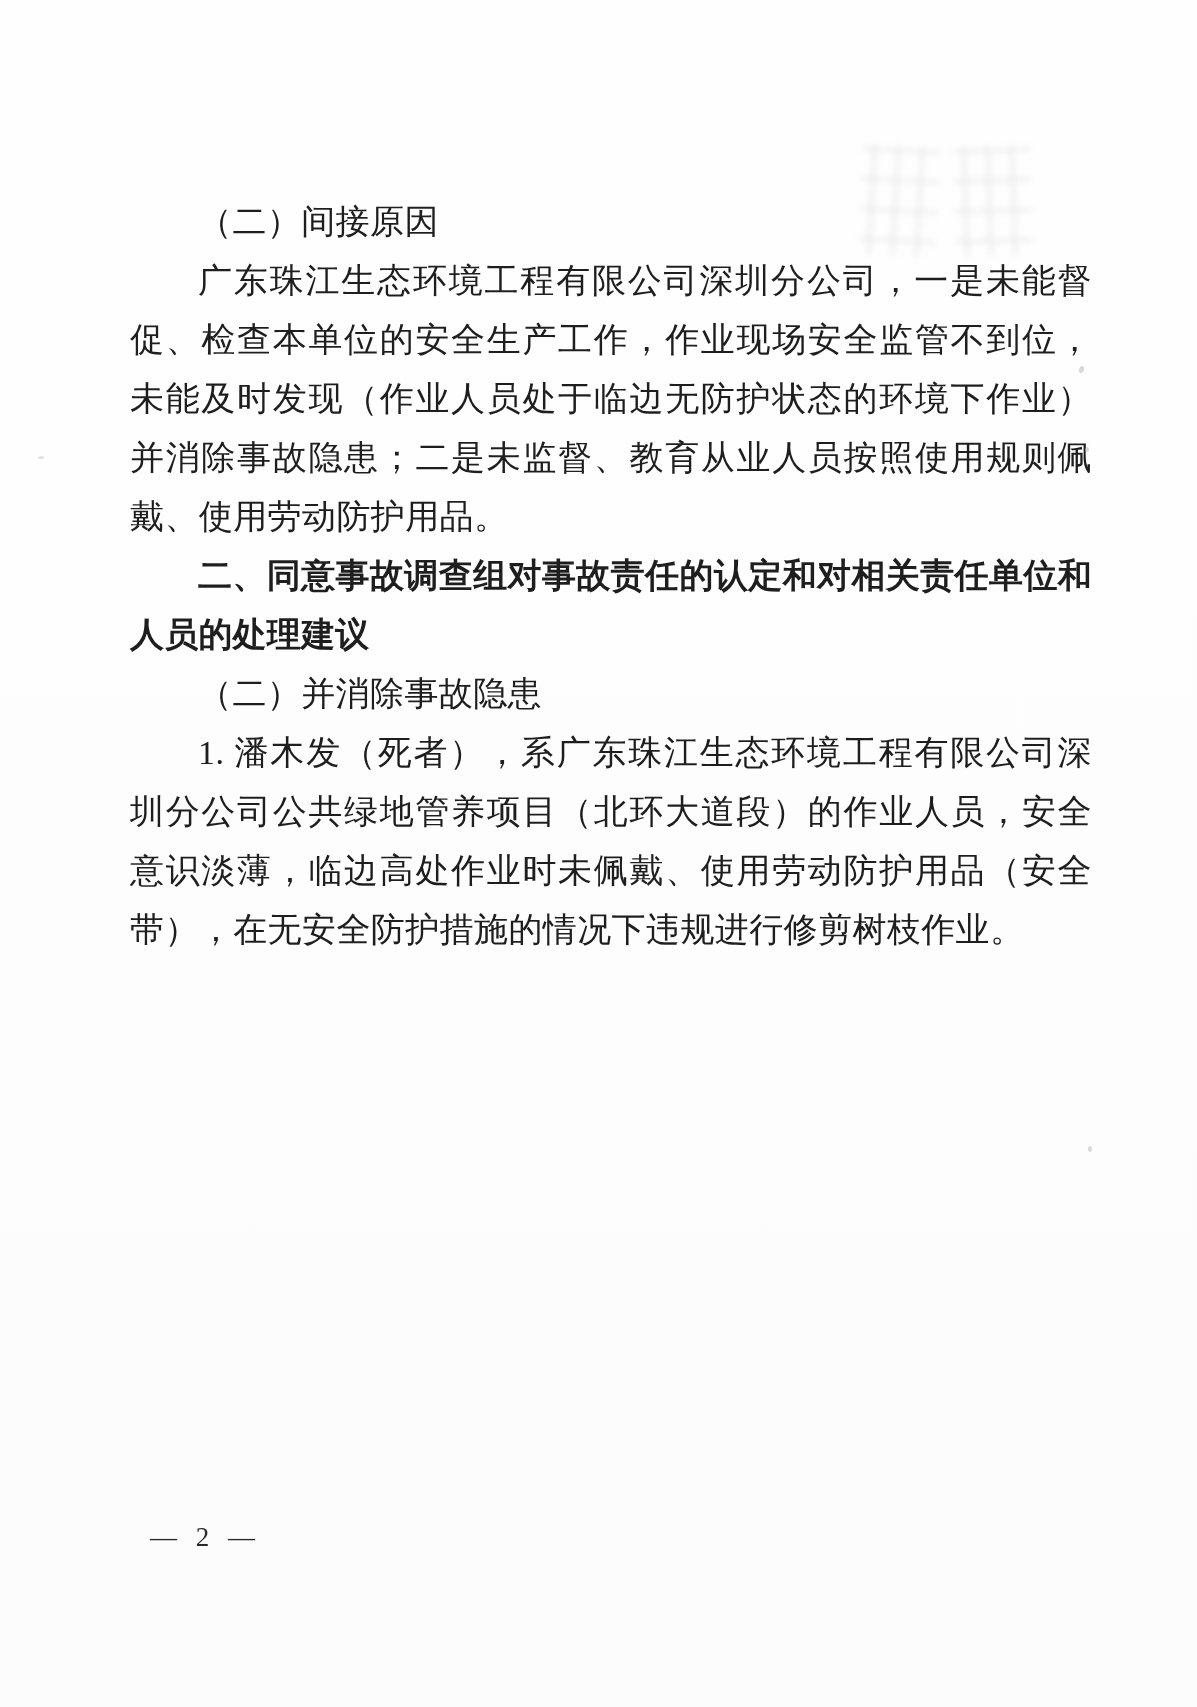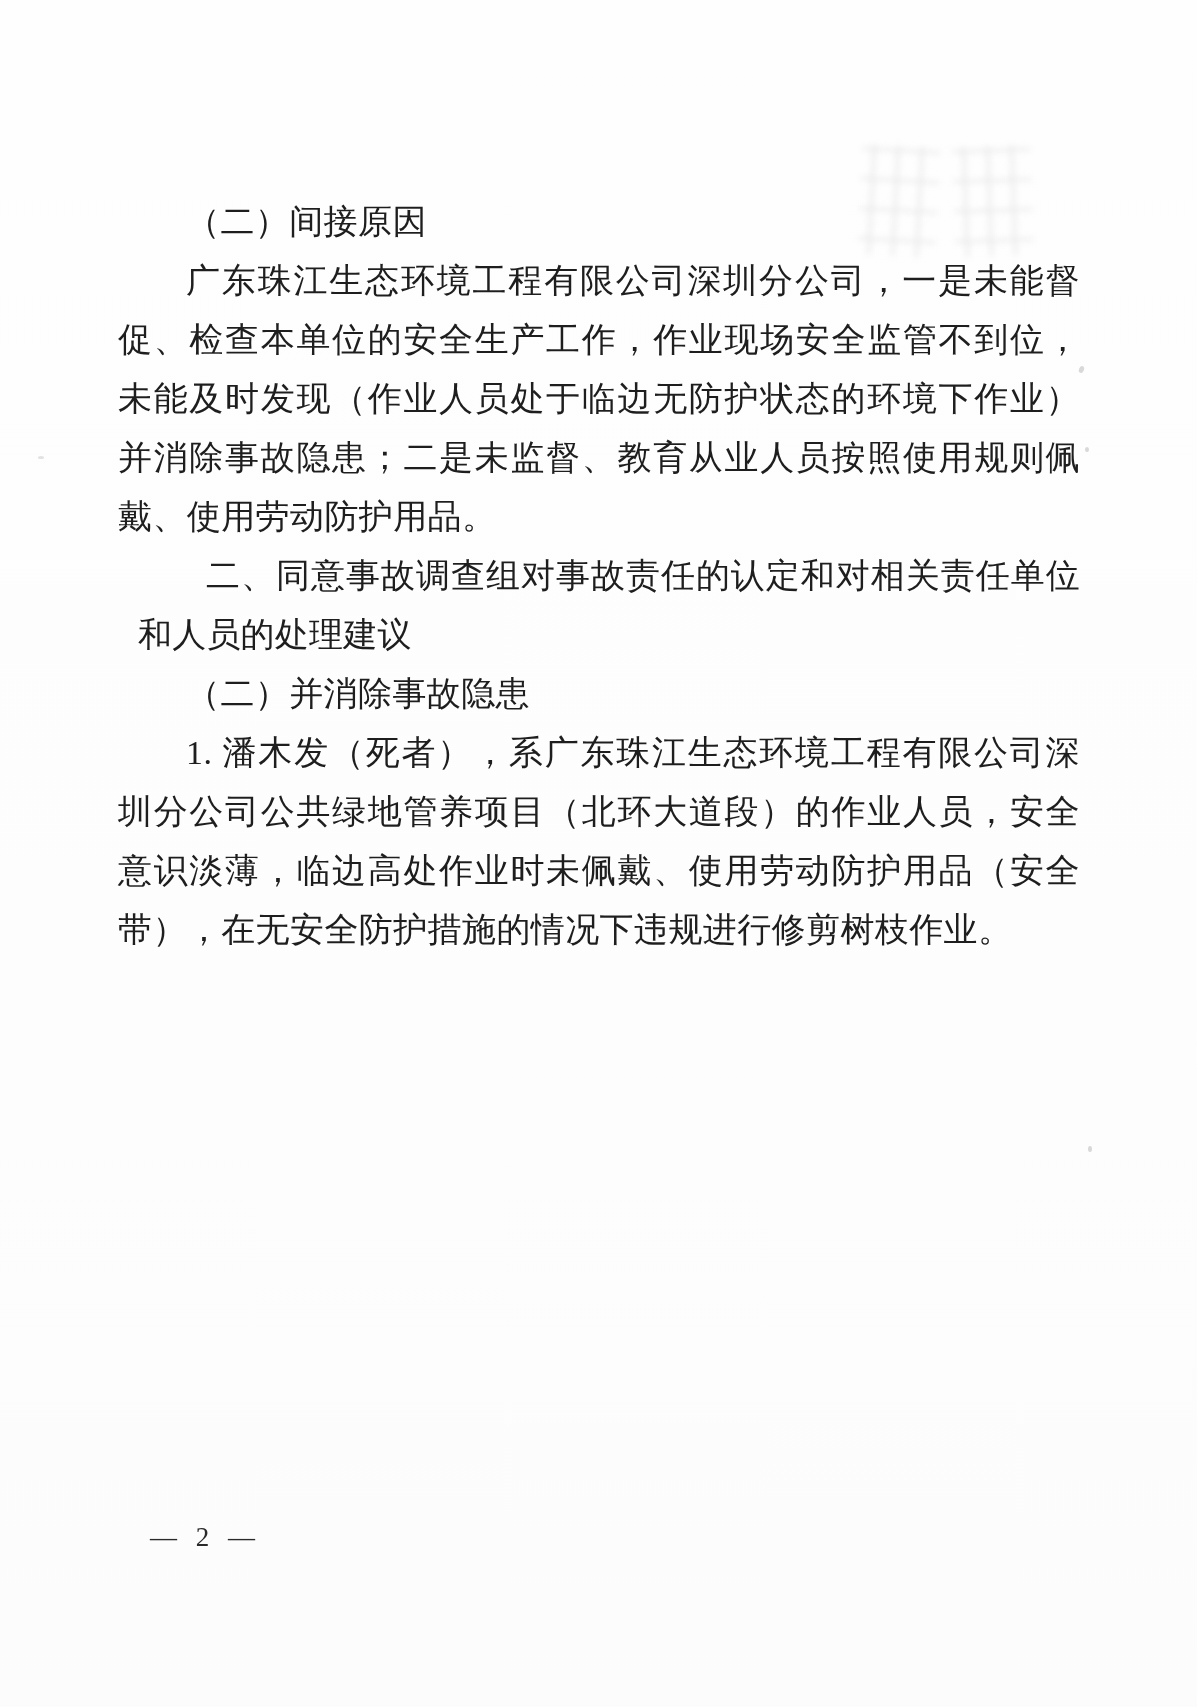--- a/index.html
+++ b/index.html
@@ -10,39 +10,38 @@
     overflow:hidden;
     font-family:"Liberation Serif","DejaVu Serif",serif;
   }
   
   .page{
     position:absolute;inset:0;
     background:linear-gradient(180deg,#fefefe 0%,#fdfdfd 60%,#fcfcfc 100%);
   }
   .content{
     position:absolute;
-    left:118px;top:192px;width:962px;
+    left:130px;top:192px;width:962px;
     color:#1e1e1e;
   }
   .content p{
     margin:0;padding:0;
     font-size:34px;
     line-height:59px;
     text-indent:2em;
     text-align:justify;
     text-justify:inter-ideograph;
     letter-spacing:0.4px;
     font-family:"Liberation Serif","DejaVu Serif",serif;
     font-weight:400;
   }
   .content p.heading{
     font-family:"Liberation Sans","DejaVu Sans",sans-serif;
-    font-weight:400;
+    font-weight:700;
     letter-spacing:0.2px;
-    margin-left:20px;
   }
   .page-number{
     position:absolute;
     left:150px;top:1522px;
     font-size:27px;
     letter-spacing:6px;
     color:#2a2a2a;
     font-family:"Liberation Serif","DejaVu Serif",serif;
   }
   

